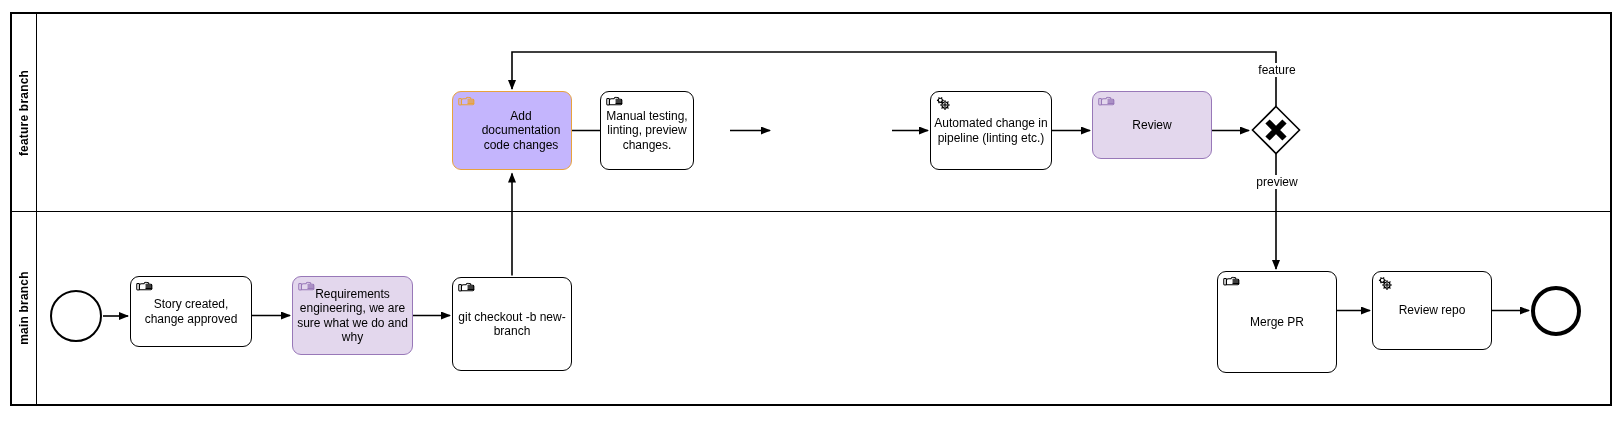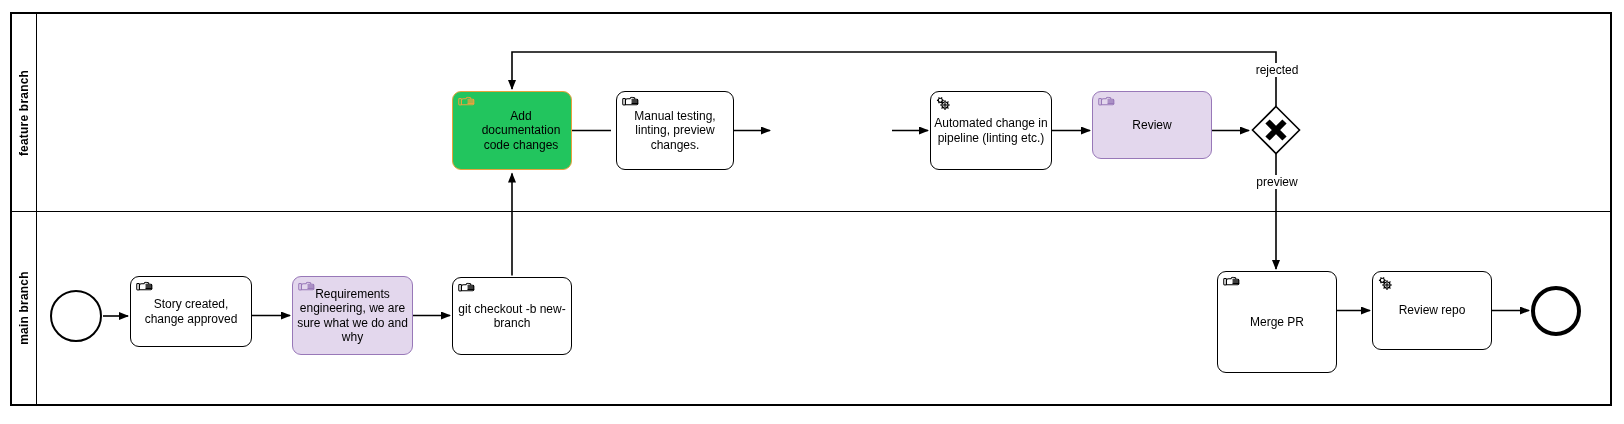--- a/index.html
+++ b/index.html
@@ -90,21 +90,21 @@
       <path d="M892,130.5 H928" marker-end="url(#ah)"></path>
       <path d="M1052,130.5 H1090" marker-end="url(#ah)"></path>
       <path d="M1212,130.5 H1249" marker-end="url(#ah)"></path>
       <path d="M1276,106 V52 H512 V89" marker-end="url(#ah)"></path>
       <path d="M1276,154 V269" marker-end="url(#ah)"></path>
       <path d="M1337,310.5 H1370" marker-end="url(#ah)"></path>
       <path d="M1492,310.5 H1529" marker-end="url(#ah)"></path>
     </g>
   </svg>
 
-  <div class="flow-label" style="left:1277px;top:70px">rejected</div>
+  <div class="flow-label" style="left:1277px;top:70px">feature</div>
   <div class="flow-label" style="left:1277px;top:182px">preview</div>
 
   <div class="event event--start" style="left:50px;top:290px;width:52px;height:52px"></div>
   <div class="event event--end" style="left:1531px;top:286px;width:50px;height:50px"></div>
 
   <div class="task" style="left:130px;top:276px;width:122px;height:71px">
     <span class="task-icon">
         <svg width="17" height="11" viewBox="0 0 18 11">
           <use href="#icon-hand"></use>
         </svg>
@@ -114,21 +114,21 @@
 
   <div class="task" style="left: 292px; top: 276px; width: 121px; height: 79px; background: rgb(227, 215, 237); border-color: rgb(152, 120, 184);">
     <span class="task-icon" style="color: rgb(152, 120, 184);">
         <svg width="17" height="11" viewBox="0 0 18 11">
           <use href="#icon-hand"></use>
         </svg>
       </span>
     <span>Requirements engineering, we are sure what we do and why</span>
   </div>
 
-  <div class="task" style="left:452px;top:277px;width:120px;height:78px">
+  <div class="task" style="left:452px;top:277px;width:120px;height:94px">
     <span class="task-icon">
         <svg width="17" height="11" viewBox="0 0 18 11">
           <use href="#icon-hand"></use>
         </svg>
       </span>
     <span>git checkout -b new-branch</span>
   </div>
 
   <div class="task" style="left:1217px;top:271px;width:120px;height:102px">
     <span class="task-icon">
@@ -141,30 +141,30 @@
 
   <div class="task" style="left:1372px;top:271px;width:120px;height:79px">
     <span class="task-icon">
         <svg width="15" height="15" viewBox="0 0 16 16">
           <use href="#icon-gear"></use>
         </svg>
       </span>
     <span>Review repo</span>
   </div>
 
-  <div class="task" style="left: 452px; top: 91px; width: 120px; height: 79px; background: #22c55e; border-color: rgb(232, 162, 61); padding-left: 20px;">
+  <div class="task" style="left: 452px; top: 91px; width: 120px; height: 79px; background: #c4b5fd; border-color: rgb(232, 162, 61); padding-left: 20px;">
     <span class="task-icon" style="color: rgb(232, 162, 61);">
         <svg width="17" height="11" viewBox="0 0 18 11">
           <use href="#icon-hand"></use>
         </svg>
       </span>
     <span>Add documentation code changes</span>
   </div>
 
-  <div class="task" style="left:616px;top:91px;width:118px;height:79px">
+  <div class="task" style="left:600px;top:91px;width:94px;height:79px">
     <span class="task-icon">
         <svg width="17" height="11" viewBox="0 0 18 11">
           <use href="#icon-hand"></use>
         </svg>
       </span>
     <span>Manual testing, linting, preview changes.</span>
   </div>
 
 
   <div class="task" style="left:930px;top:91px;width:122px;height:79px">

